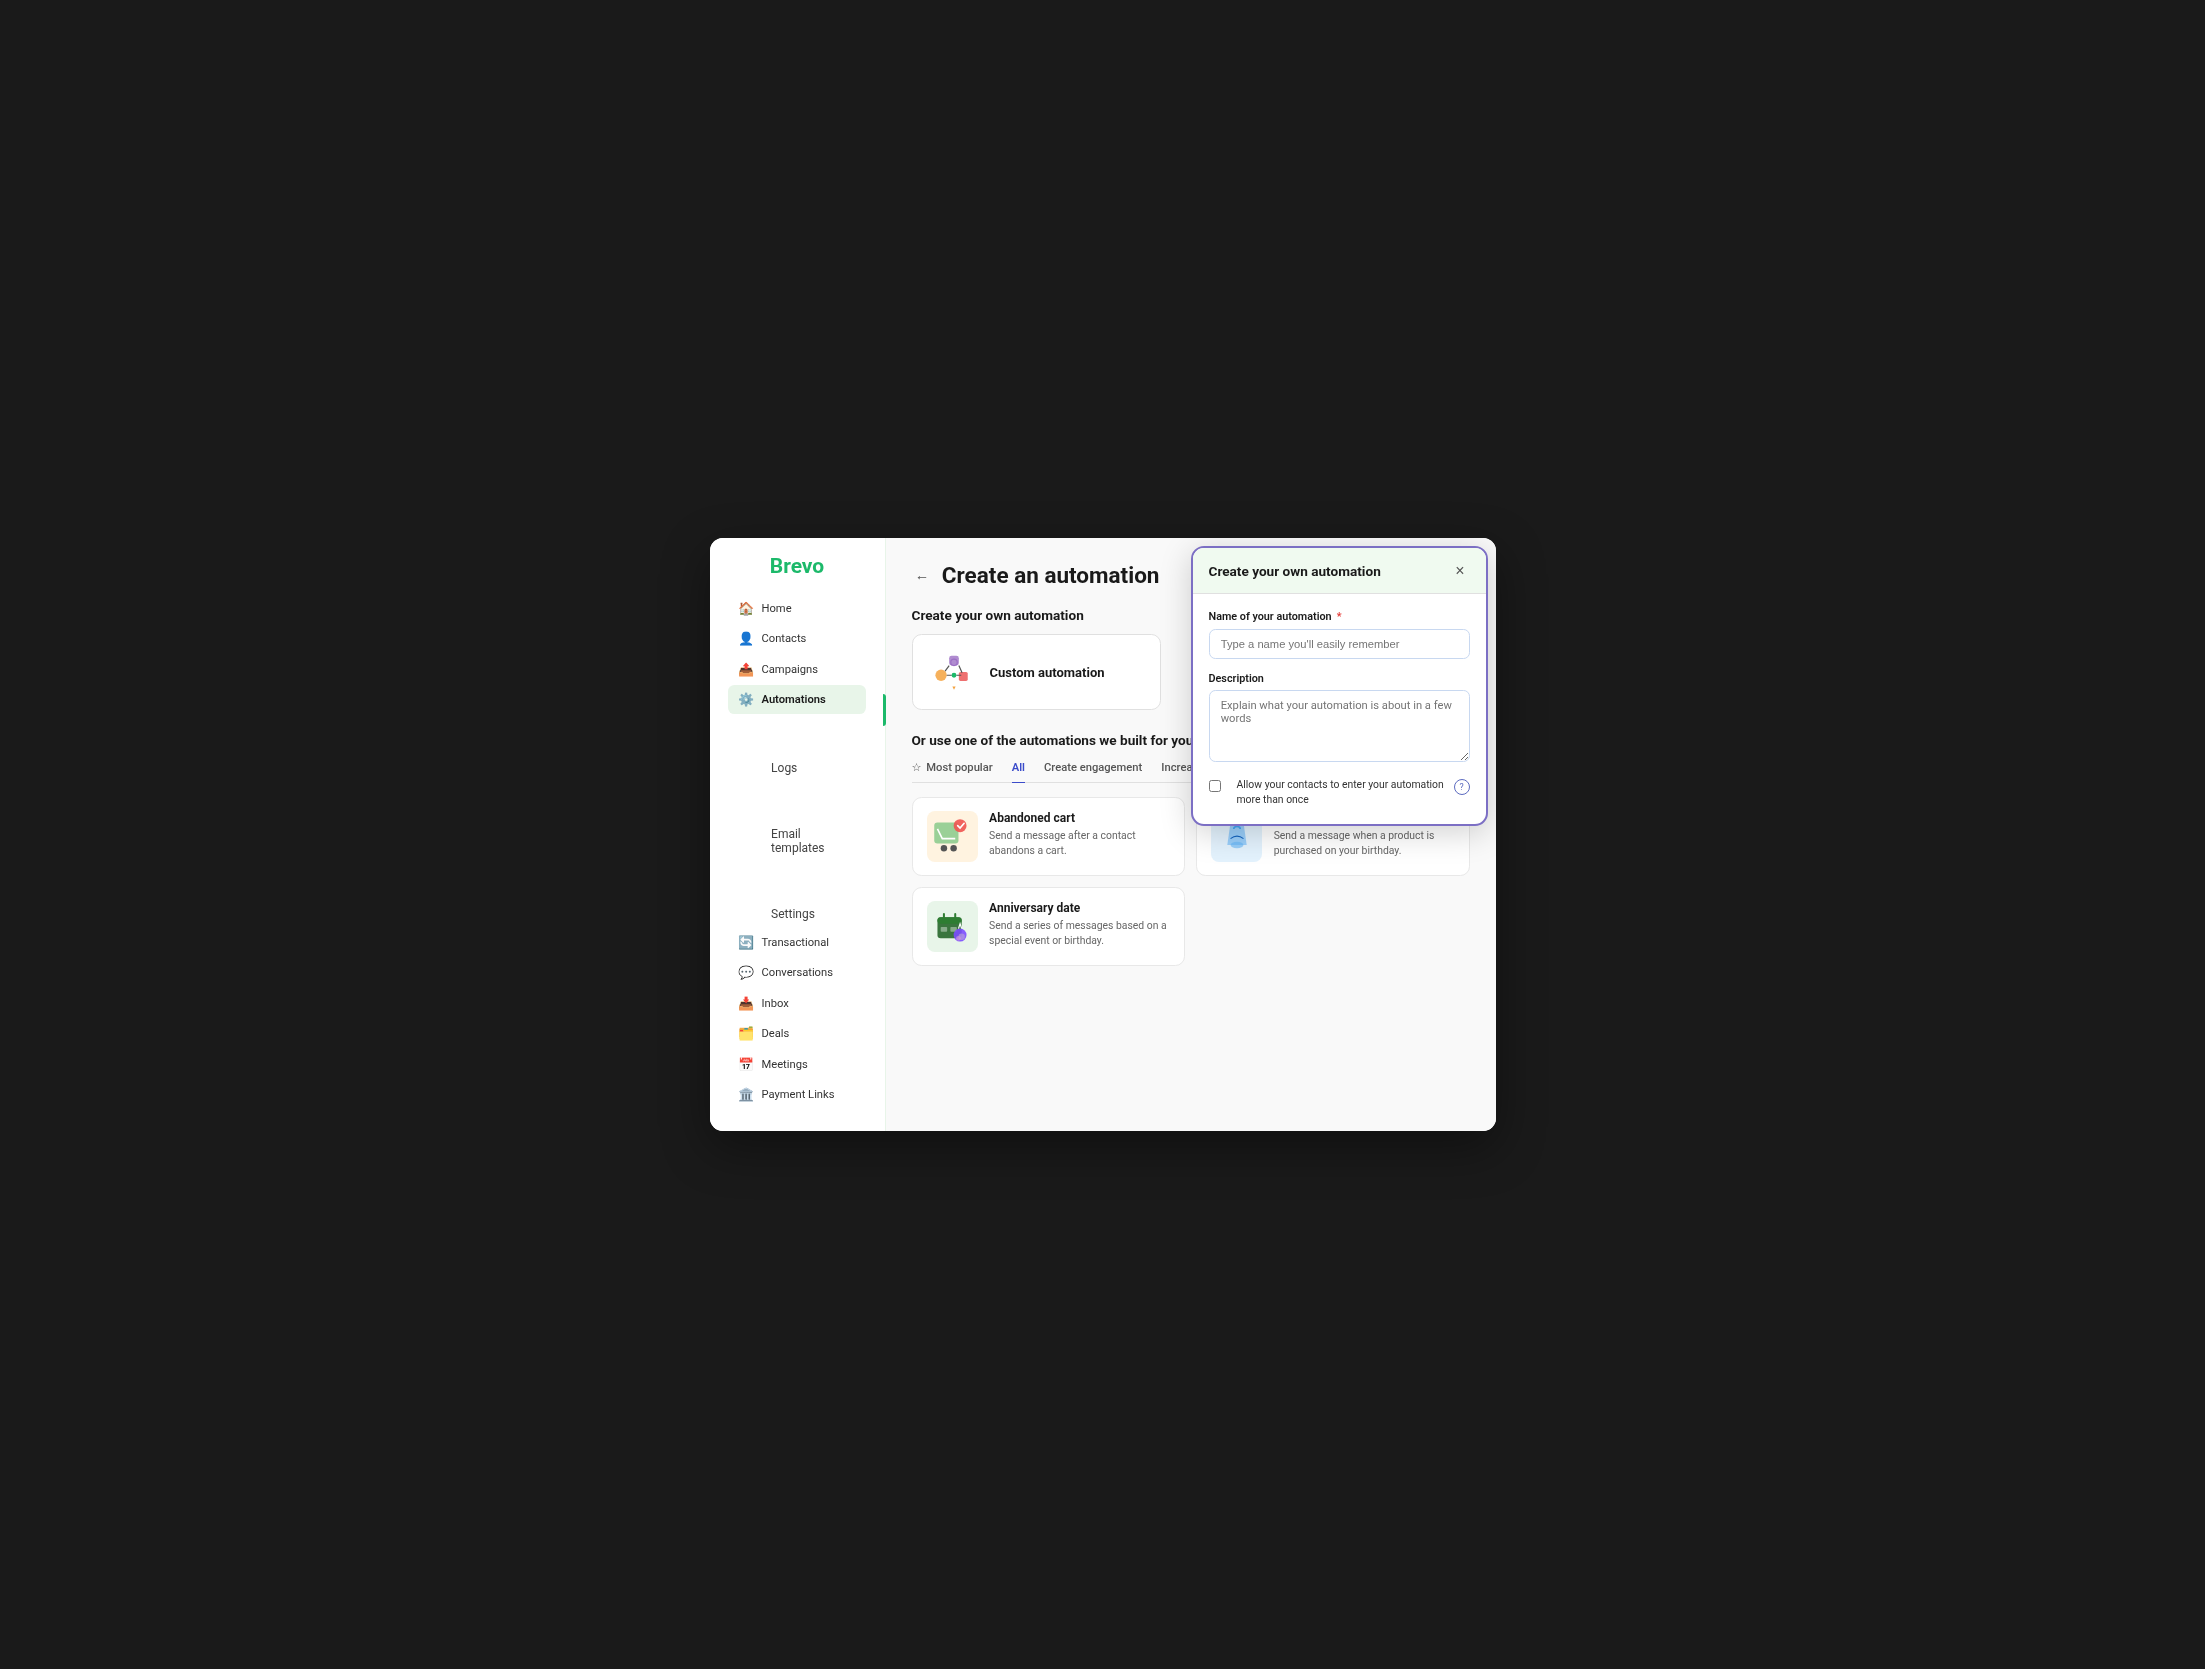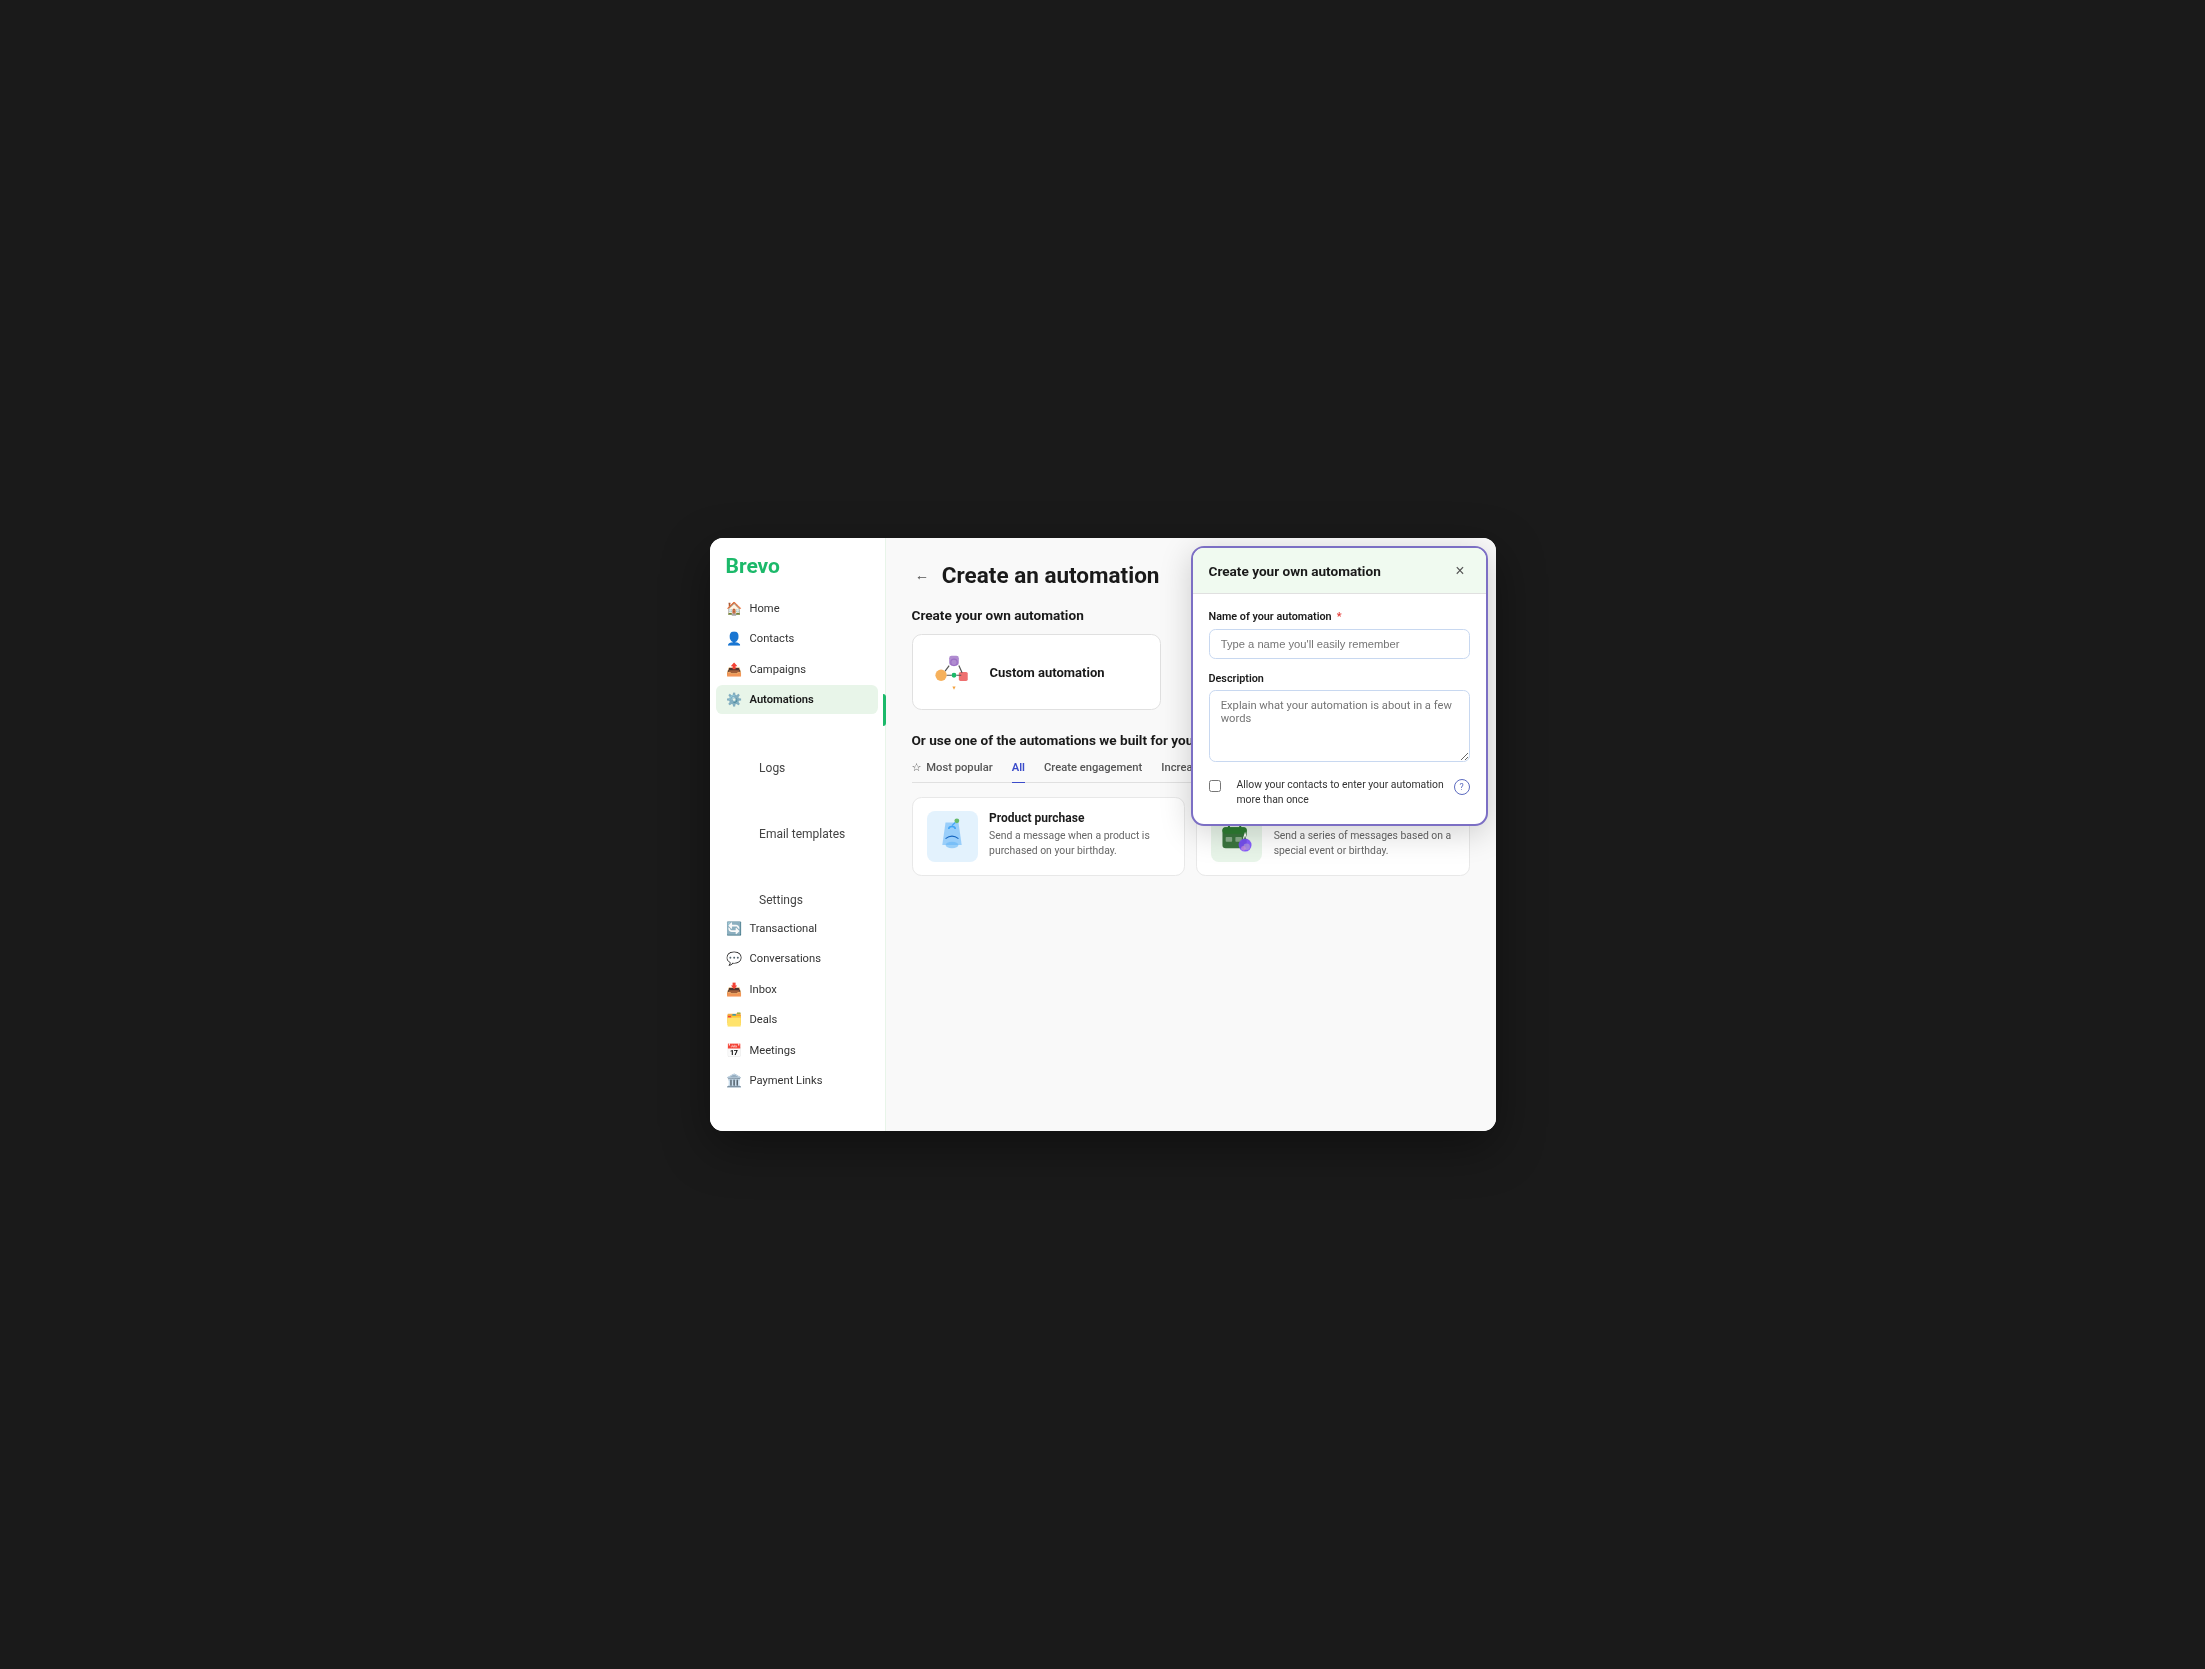--- a/index.html
+++ b/index.html
@@ -24,21 +24,22 @@
     }
 
     
     .sidebar {
       width: 176px;
       min-width: 176px;
       background: #fff;
       border-right: 0.8px solid #e8f5e9;
       display: flex;
       flex-direction: column;
-      padding: 16px 0;
+      padding: 16px 12px;
+      align-items: center;
     }
     .sidebar-logo {
       padding: 0 16px 16px 16px;
       font-size: 21px;
       font-weight: 700;
       color: #1cb96a;
     }
     .sidebar-nav {
       display: flex;
       flex-direction: column;
@@ -465,20 +466,36 @@
       <div class="filter-tab">
         <span>Increase traffic</span>
       </div>
       <div class="filter-tab">
         <span>Increase revenue</span>
       </div>
     </div>
 
     <div class="automation-cards-grid">
 
+      <div class="automation-card">
+        <div class="card-icon-wrap orange">
+          <svg width="42" height="42" viewBox="0 0 52 52" fill="none">
+            <rect x="4" y="8" width="30" height="26" rx="4" fill="#81c784" opacity="0.8"></rect>
+            <circle cx="16" cy="40" r="4" fill="#555"></circle>
+            <circle cx="28" cy="40" r="4" fill="#555"></circle>
+            <path d="M8 16 L14 28 L30 28" stroke="#fff" stroke-width="2" fill="none"></path>
+            <circle cx="36" cy="12" r="8" fill="#ef5350" opacity="0.9"></circle>
+            <path d="M33 12 L36 15 L41 9" stroke="#fff" stroke-width="2" fill="none" stroke-linecap="round"></path>
+          </svg>
+        </div>
+        <div class="card-text">
+          <h4>Abandoned cart</h4>
+          <p>Send a message after a contact abandons a cart.</p>
+        </div>
+      </div>
 
       <div class="automation-card">
         <div class="card-icon-wrap blue">
           <svg width="42" height="42" viewBox="0 0 52 52" fill="none">
             <path d="M18 8 L34 8 L38 36 L14 36 Z" fill="#90caf9" opacity="0.9"></path>
             <path d="M22 16 C22 12 30 12 30 16" stroke="#42a5f5" stroke-width="2" fill="none"></path>
             <ellipse cx="26" cy="36" rx="8" ry="4" fill="#64b5f6" opacity="0.6"></ellipse>
             <path d="M18 28 Q26 22 34 28" stroke="#1565c0" stroke-width="1.5" fill="none"></path>
             <line x1="26" y1="12" x2="30" y2="8" stroke="#42a5f5" stroke-width="1.5"></line>
             <circle cx="32" cy="6" r="3" fill="#66bb6a"></circle>

